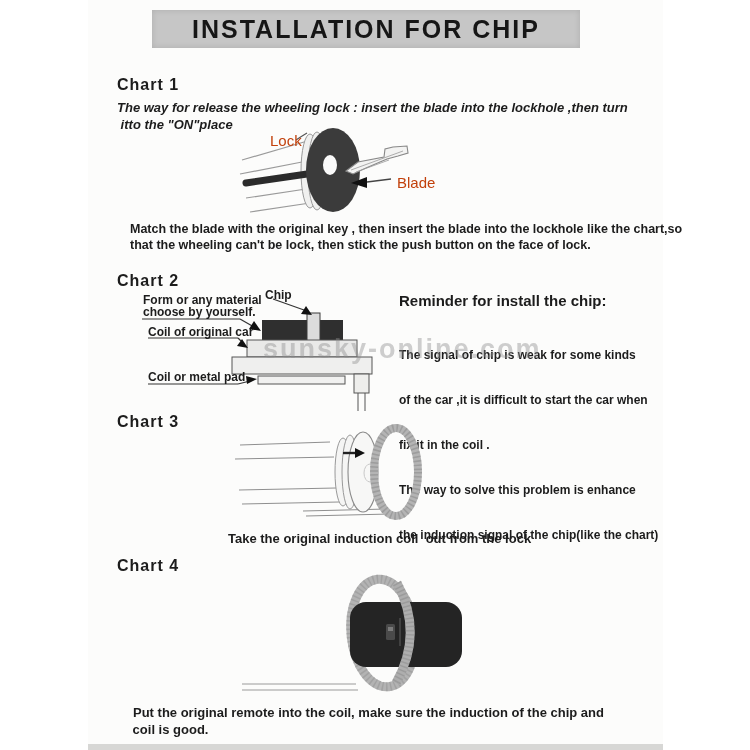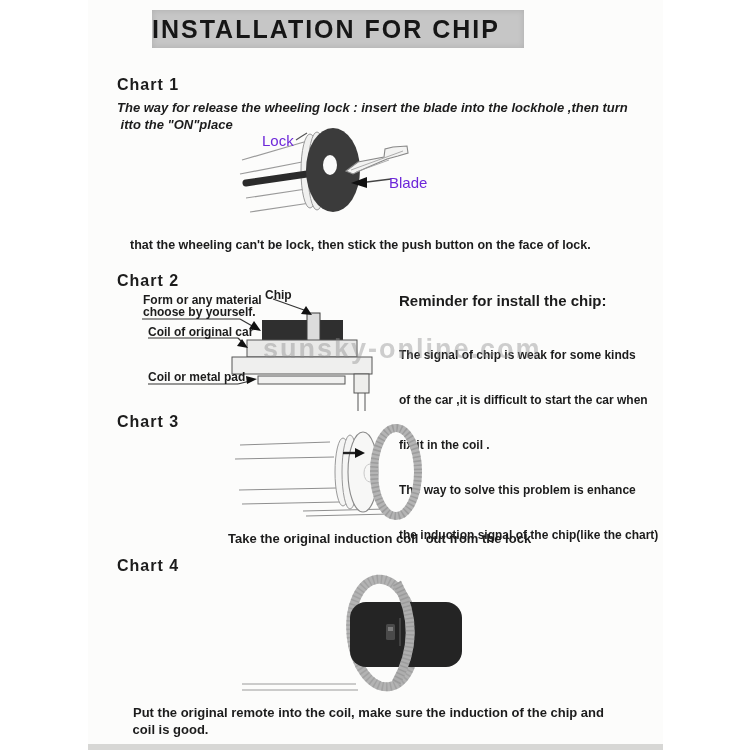--- a/index.html
+++ b/index.html
@@ -4,34 +4,34 @@
 <style>
   html,body{margin:0;padding:0;background:#fff;}
   #stage{
     position:relative;width:750px;height:750px;background:#ffffff;overflow:hidden;
     font-family:"Liberation Sans", sans-serif;color:#1c1c1c;
   }
   .abs{position:absolute;white-space:pre;}
   #page-bg{position:absolute;left:88px;top:0;width:575px;height:744px;background:#fcfcfb;}
   #scan-edge{position:absolute;left:88px;top:744px;width:575px;height:6px;background:#d7d7d5;}
   #title-banner{
-    position:absolute;left:152px;top:10px;width:372px;height:38px;background:#c6c6c6;
-    display:flex;align-items:center;
+    position:absolute;left:152px;top:10px;width:428px;height:38px;background:#c6c6c6;
+    display:flex;align-items:center;justify-content:center;
     box-shadow:inset 0 0 6px rgba(0,0,0,.12);
   }
   #title-banner .t{
     font-weight:bold;font-size:25px;letter-spacing:2px;color:#161616;
     transform:scaleY(1.05);
   }
   .chart-head{font-size:16px;font-weight:bold;letter-spacing:1px;}
   .body-txt{font-size:13px;font-weight:bold;line-height:17px;font-style:italic;}
   .cap-txt{font-size:12.5px;font-weight:bold;line-height:16px;}
   .diag-label{font-size:12px;font-weight:bold;}
   .diag-label-sm{font-size:12px;font-weight:bold;line-height:12.5px;}
-  .hand-label{font-size:15px;font-weight:normal;color:#6d28d9;}
+  .hand-label{font-size:15px;font-weight:normal;color:#c2410c;margin-left:8px;}
   #watermark{
     font-size:27px;font-weight:bold;letter-spacing:2px;color:rgba(140,140,140,0.42);
     z-index:50;
   }
   #reminder-head{font-size:15px;font-weight:bold;}
   #reminder-body{font-size:12px;font-weight:bold;line-height:15px;}
   svg{position:absolute;overflow:visible;}
 </style>
 </head>
 <body>
@@ -73,20 +73,21 @@
     </g>
 
     <g>
       <line x1="127" y1="56" x2="151" y2="53" stroke="#444" stroke-width="1.4"></line>
       <polygon points="111,57 127,51 127,62" fill="#111"></polygon>
     </g>
   </svg>
   <div class="abs hand-label" style="left:262px;top:132px;">Lock</div>
   <div class="abs hand-label" style="left:389px;top:174px;">Blade</div>
 
+  <div class="abs cap-txt" style="left:130px;top:221px;">Match the blade with the original key , then insert the blade into the lockhole like the chart,so</div>
   <div class="abs cap-txt" style="left:130px;top:237px;">that the wheeling can't be lock, then stick the push button on the face of lock.</div>
 
   <div class="abs chart-head" style="left:117px;top:272px;">Chart 2</div>
 
   <svg style="left:140px;top:288px;" width="240" height="124" viewBox="0 0 240 124">
 
     <rect x="122" y="32" width="81" height="20" fill="#2f2f2f"></rect>
     <rect x="167" y="25" width="13" height="29" fill="#dcdcdc" stroke="#3a3a3a" stroke-width="1"></rect>
     <rect x="107" y="52" width="110" height="17" fill="#e9e9e8" stroke="#555" stroke-width="1"></rect>
     <rect x="92" y="69" width="140" height="17" fill="#efefee" stroke="#555" stroke-width="1"></rect>

